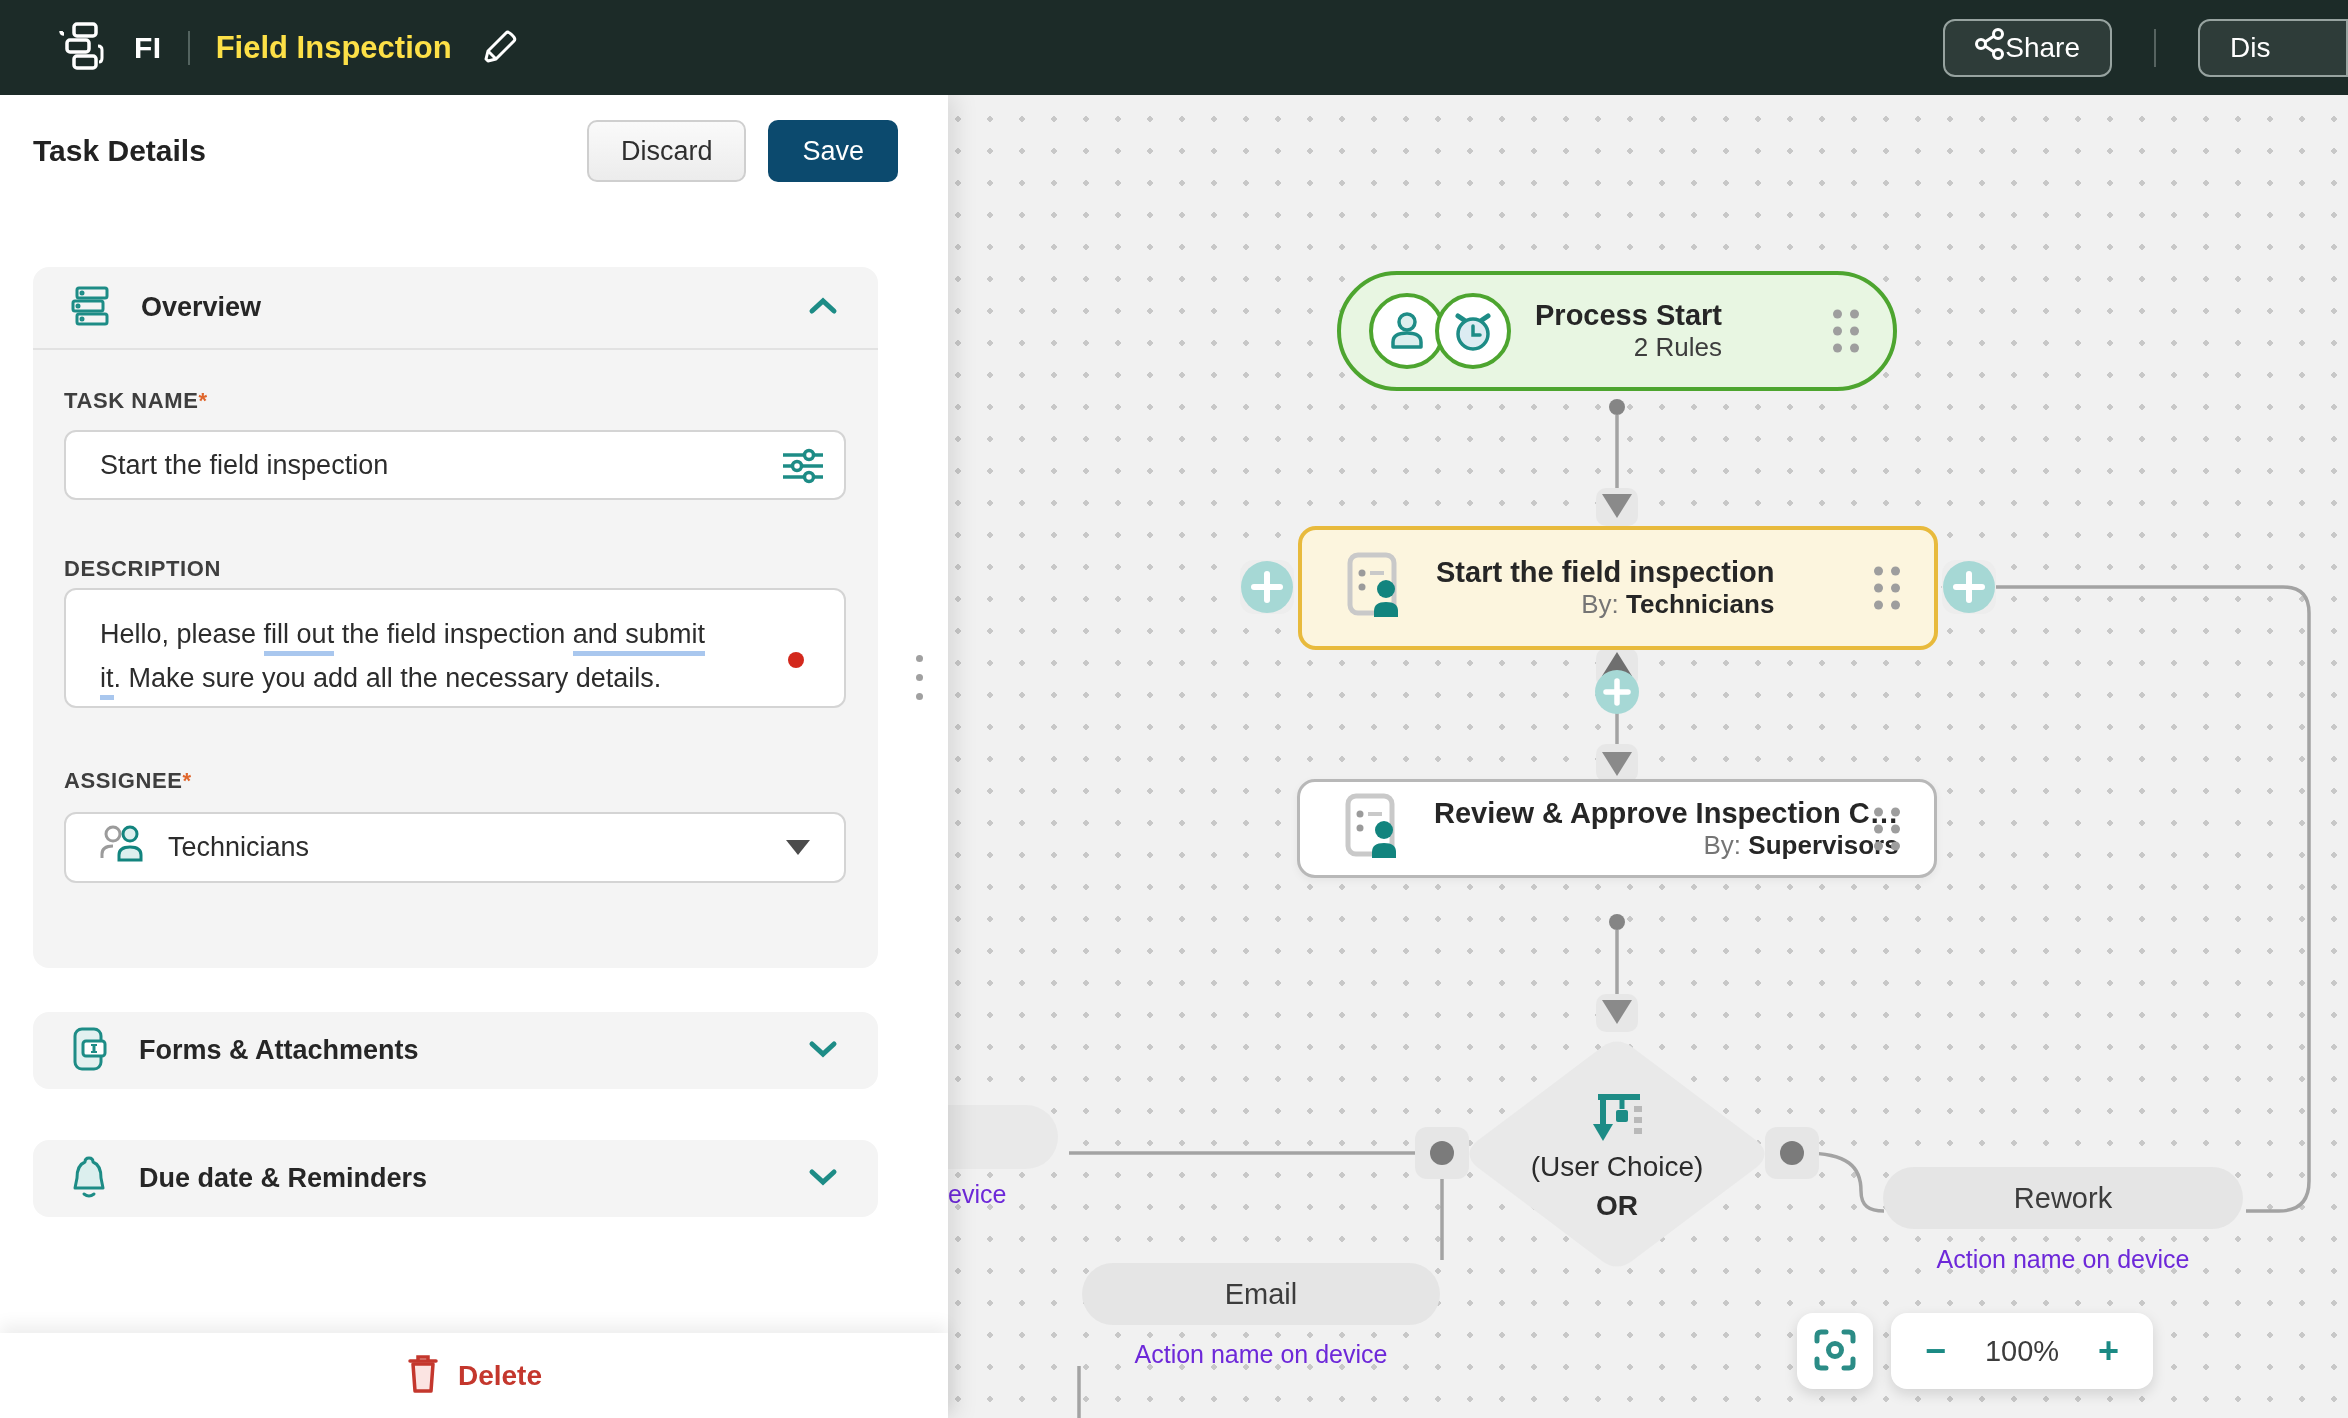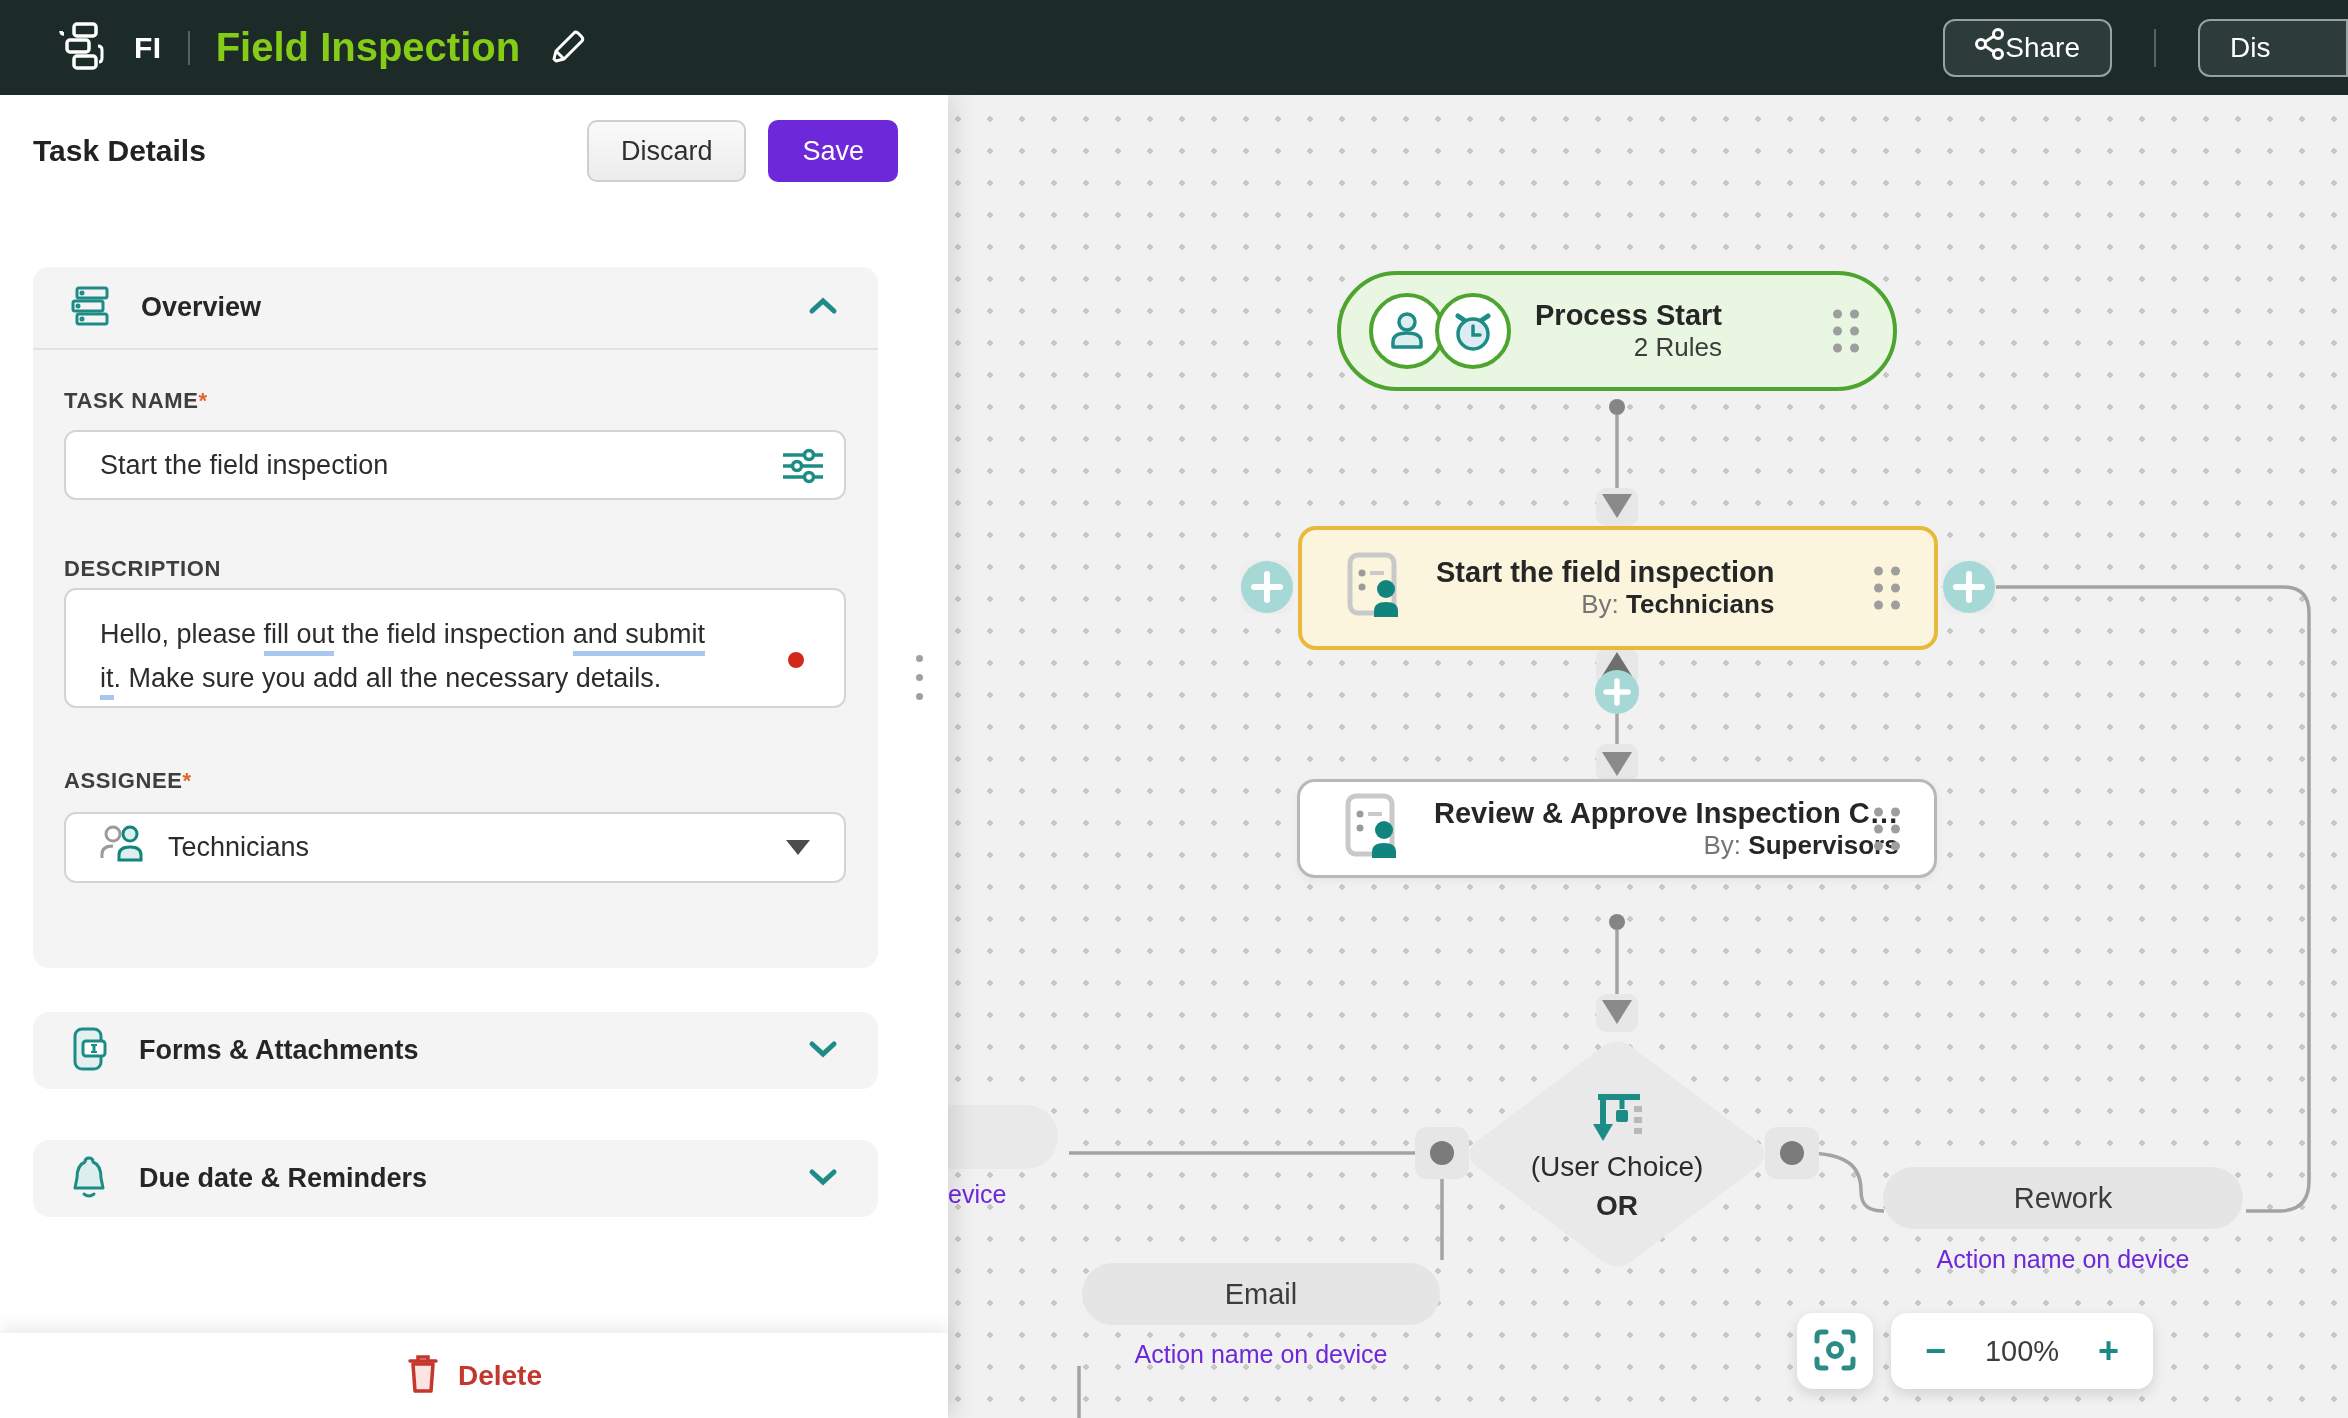--- a/index.html
+++ b/index.html
@@ -5,37 +5,37 @@
   * { margin:0; padding:0; box-sizing:border-box; }
   html,body { width:2348px; height:1418px; overflow:hidden;
     font-family:"Liberation Sans", sans-serif; background:#f1f1f1; }
 
   
   .app-header { position:absolute; left:0; top:0; width:2348px; height:95px;
     background:#1c2b28; z-index:60; display:flex; align-items:center; }
   .hdr-left { display:flex; align-items:center; gap:26px; padding-left:58px; }
   .hdr-initials { color:#fff; font-size:30px; font-weight:700; letter-spacing:.5px; }
   .hdr-divider { width:2px; height:34px; background:#53635f; }
-  .hdr-title { color:#84cc16; font-size:40px; font-weight:600; }
+  .hdr-title { color:#fde047; font-size:31px; font-weight:600; }
   .hdr-right { position:absolute; right:0; top:0; height:95px; display:flex; align-items:center; }
   .hdr-btn { height:58px; border:2px solid #97a3a0; border-radius:12px; background:#2e3c39;
     color:#fff; font-size:28px; display:flex; align-items:center; padding:0 30px;
     cursor:pointer; white-space:nowrap; }
   .hdr-btn-divider { width:2px; height:38px; background:#566360; margin:0 42px; }
   .hdr-btn.overflow { width:150px; border-radius:12px 0 0 12px; }
 
   
   .panel { position:absolute; left:0; top:95px; width:948px; height:1323px; background:#fff;
     z-index:50; box-shadow:8px 0 22px rgba(0,0,0,.10); }
   .panel-head { display:flex; align-items:center; height:112px; padding:0 50px 0 33px; }
   .panel-title { font-size:30px; font-weight:700; color:#222; flex:1; }
   .btn-discard { height:62px; padding:0 32px; border:2px solid #cfcfcf; border-radius:10px;
     background:linear-gradient(#fafafa,#ececec); font-size:27px; color:#2f2f2f; cursor:pointer;
     margin-right:22px; font-family:inherit; }
-  .btn-save { height:62px; padding:0 34px; border:none; border-radius:10px; background:#6d28d9;
+  .btn-save { height:62px; padding:0 34px; border:none; border-radius:10px; background:#0c4a6e;
     color:#fff; font-size:27px; cursor:pointer; font-family:inherit; }
 
   .card { position:absolute; left:33px; width:845px; background:#f4f4f4; border-radius:16px; }
   .card-row { display:flex; align-items:center; gap:30px; padding:0 40px 0 36px; cursor:pointer; }
   .card-row .sec-title { flex:1; font-size:27px; color:#262626; font-weight:600; }
 
   .overview-card { top:172px; height:701px; }
   .overview-card .card-row { height:83px; border-bottom:2px solid #e2e2e2; }
 
   .field-label { position:absolute; left:31px; font-size:22px; font-weight:700; color:#3e3e3e;

